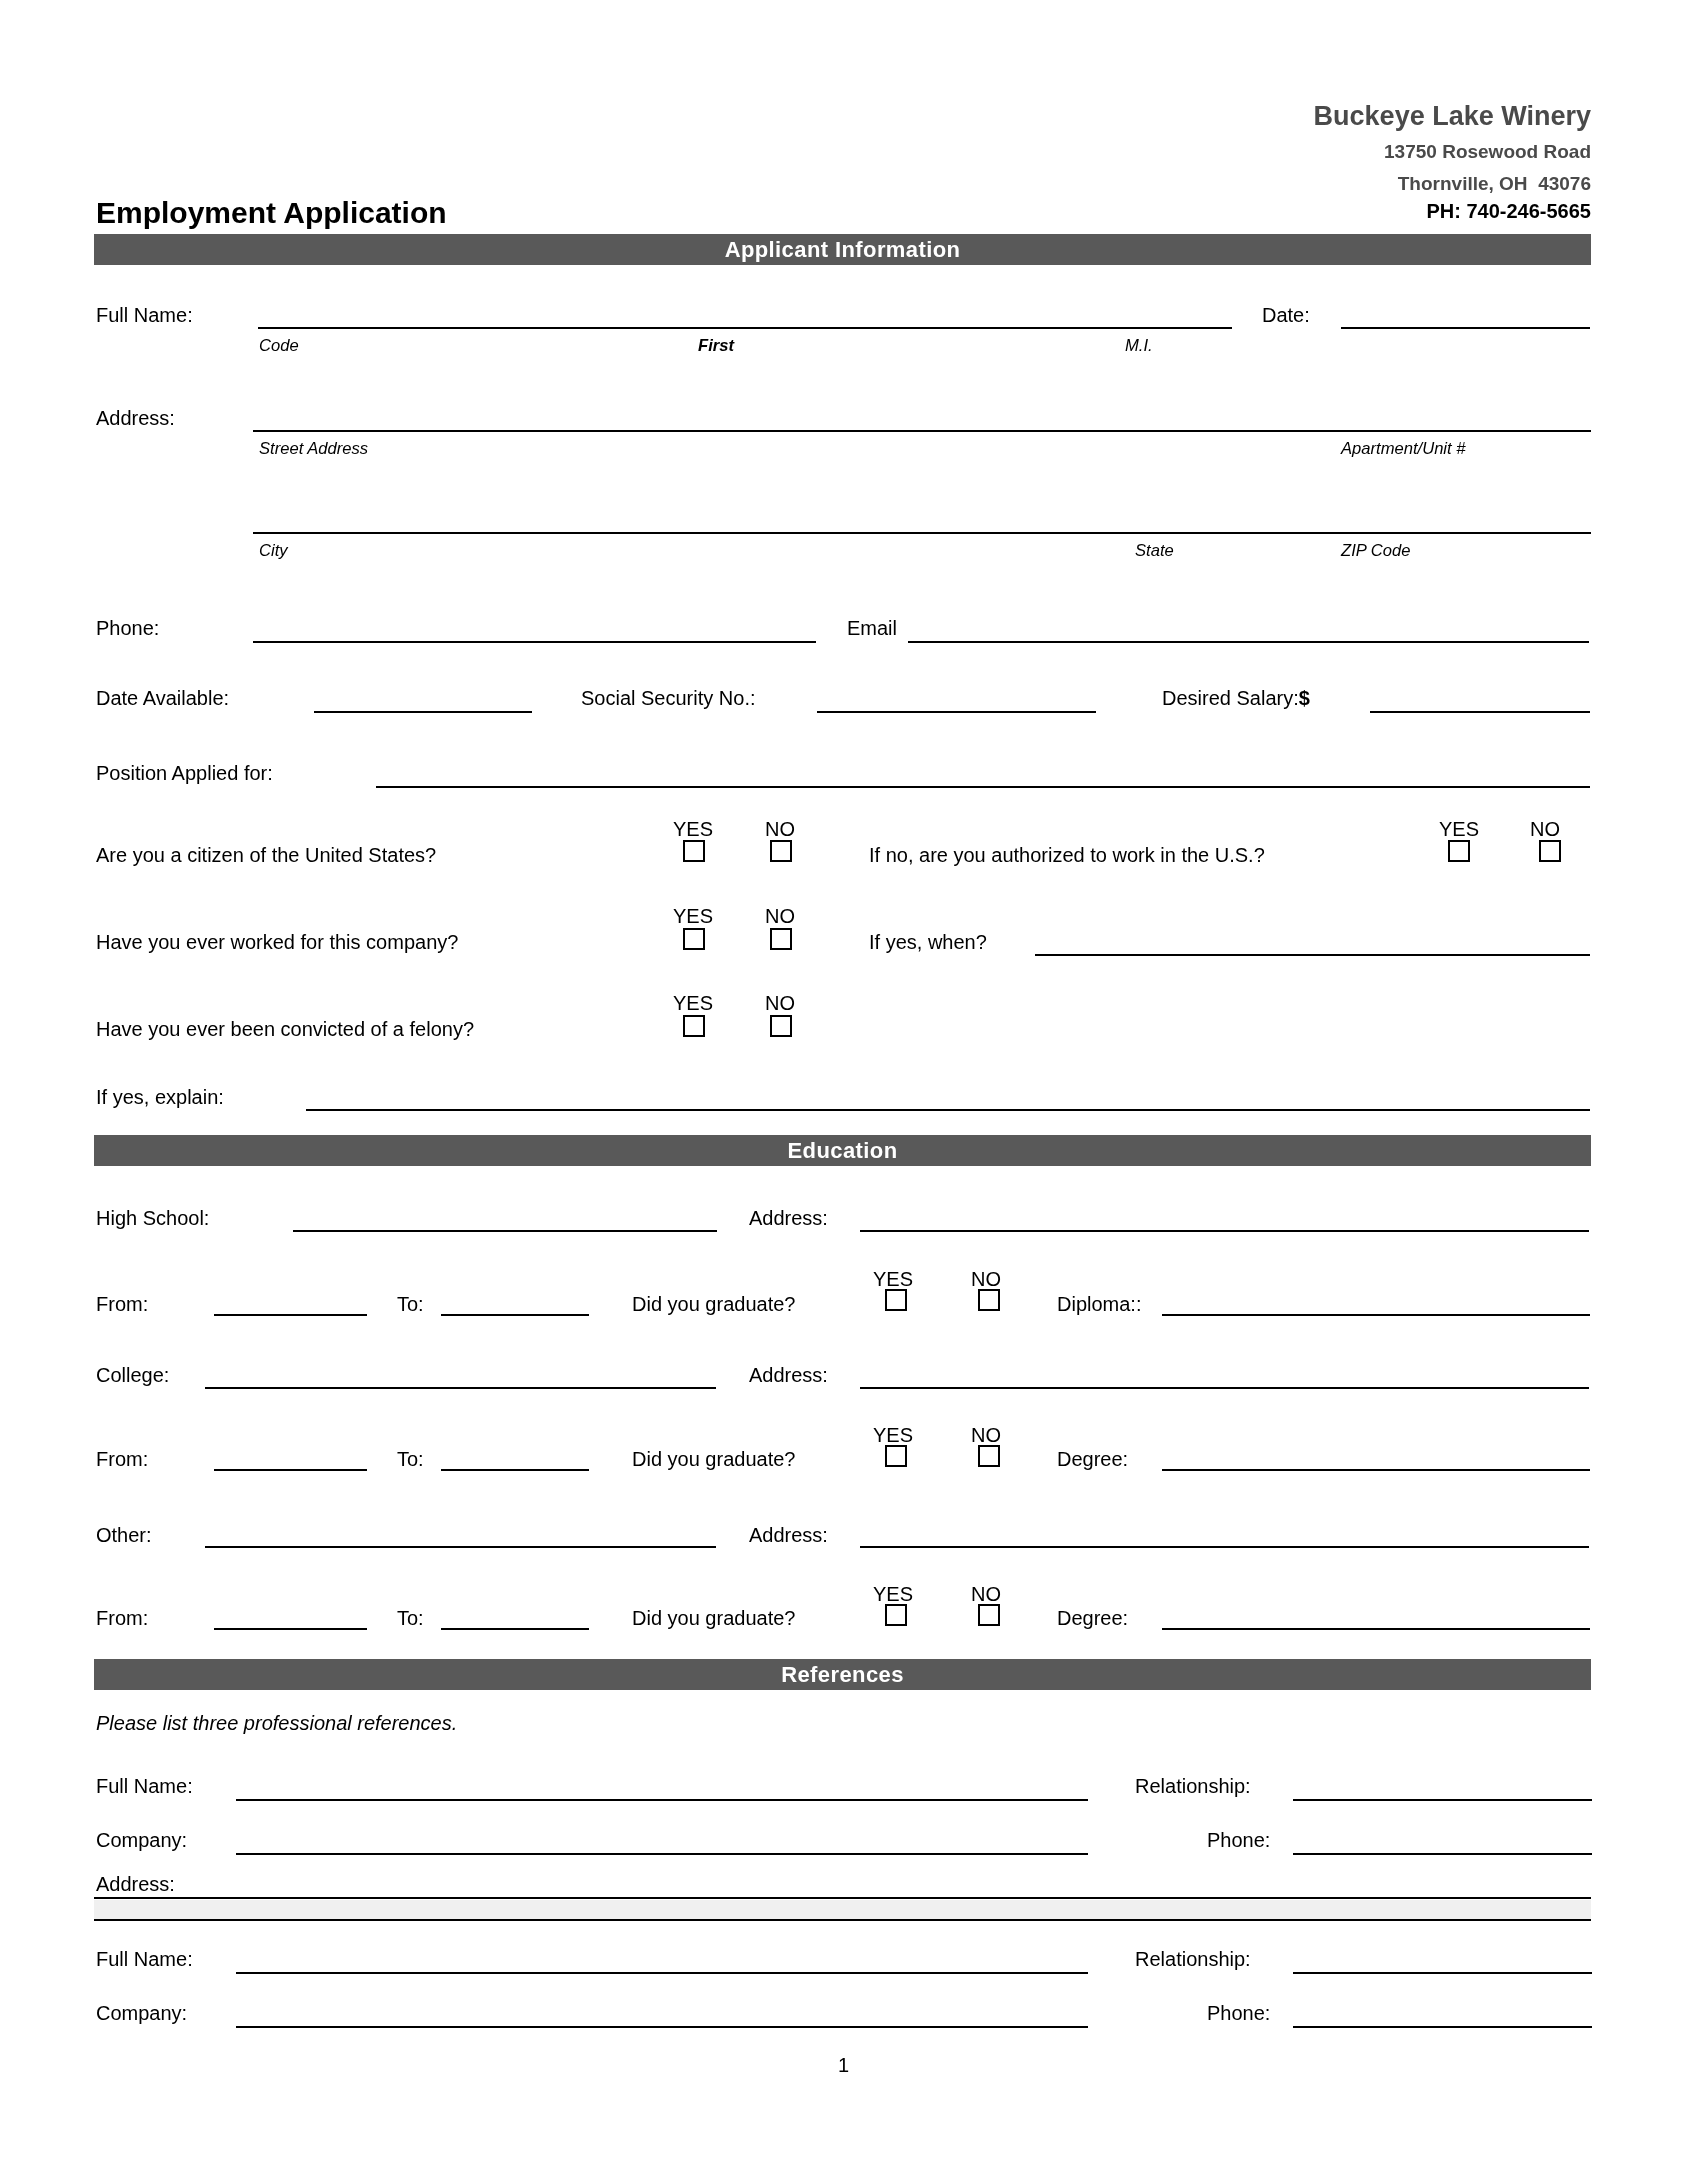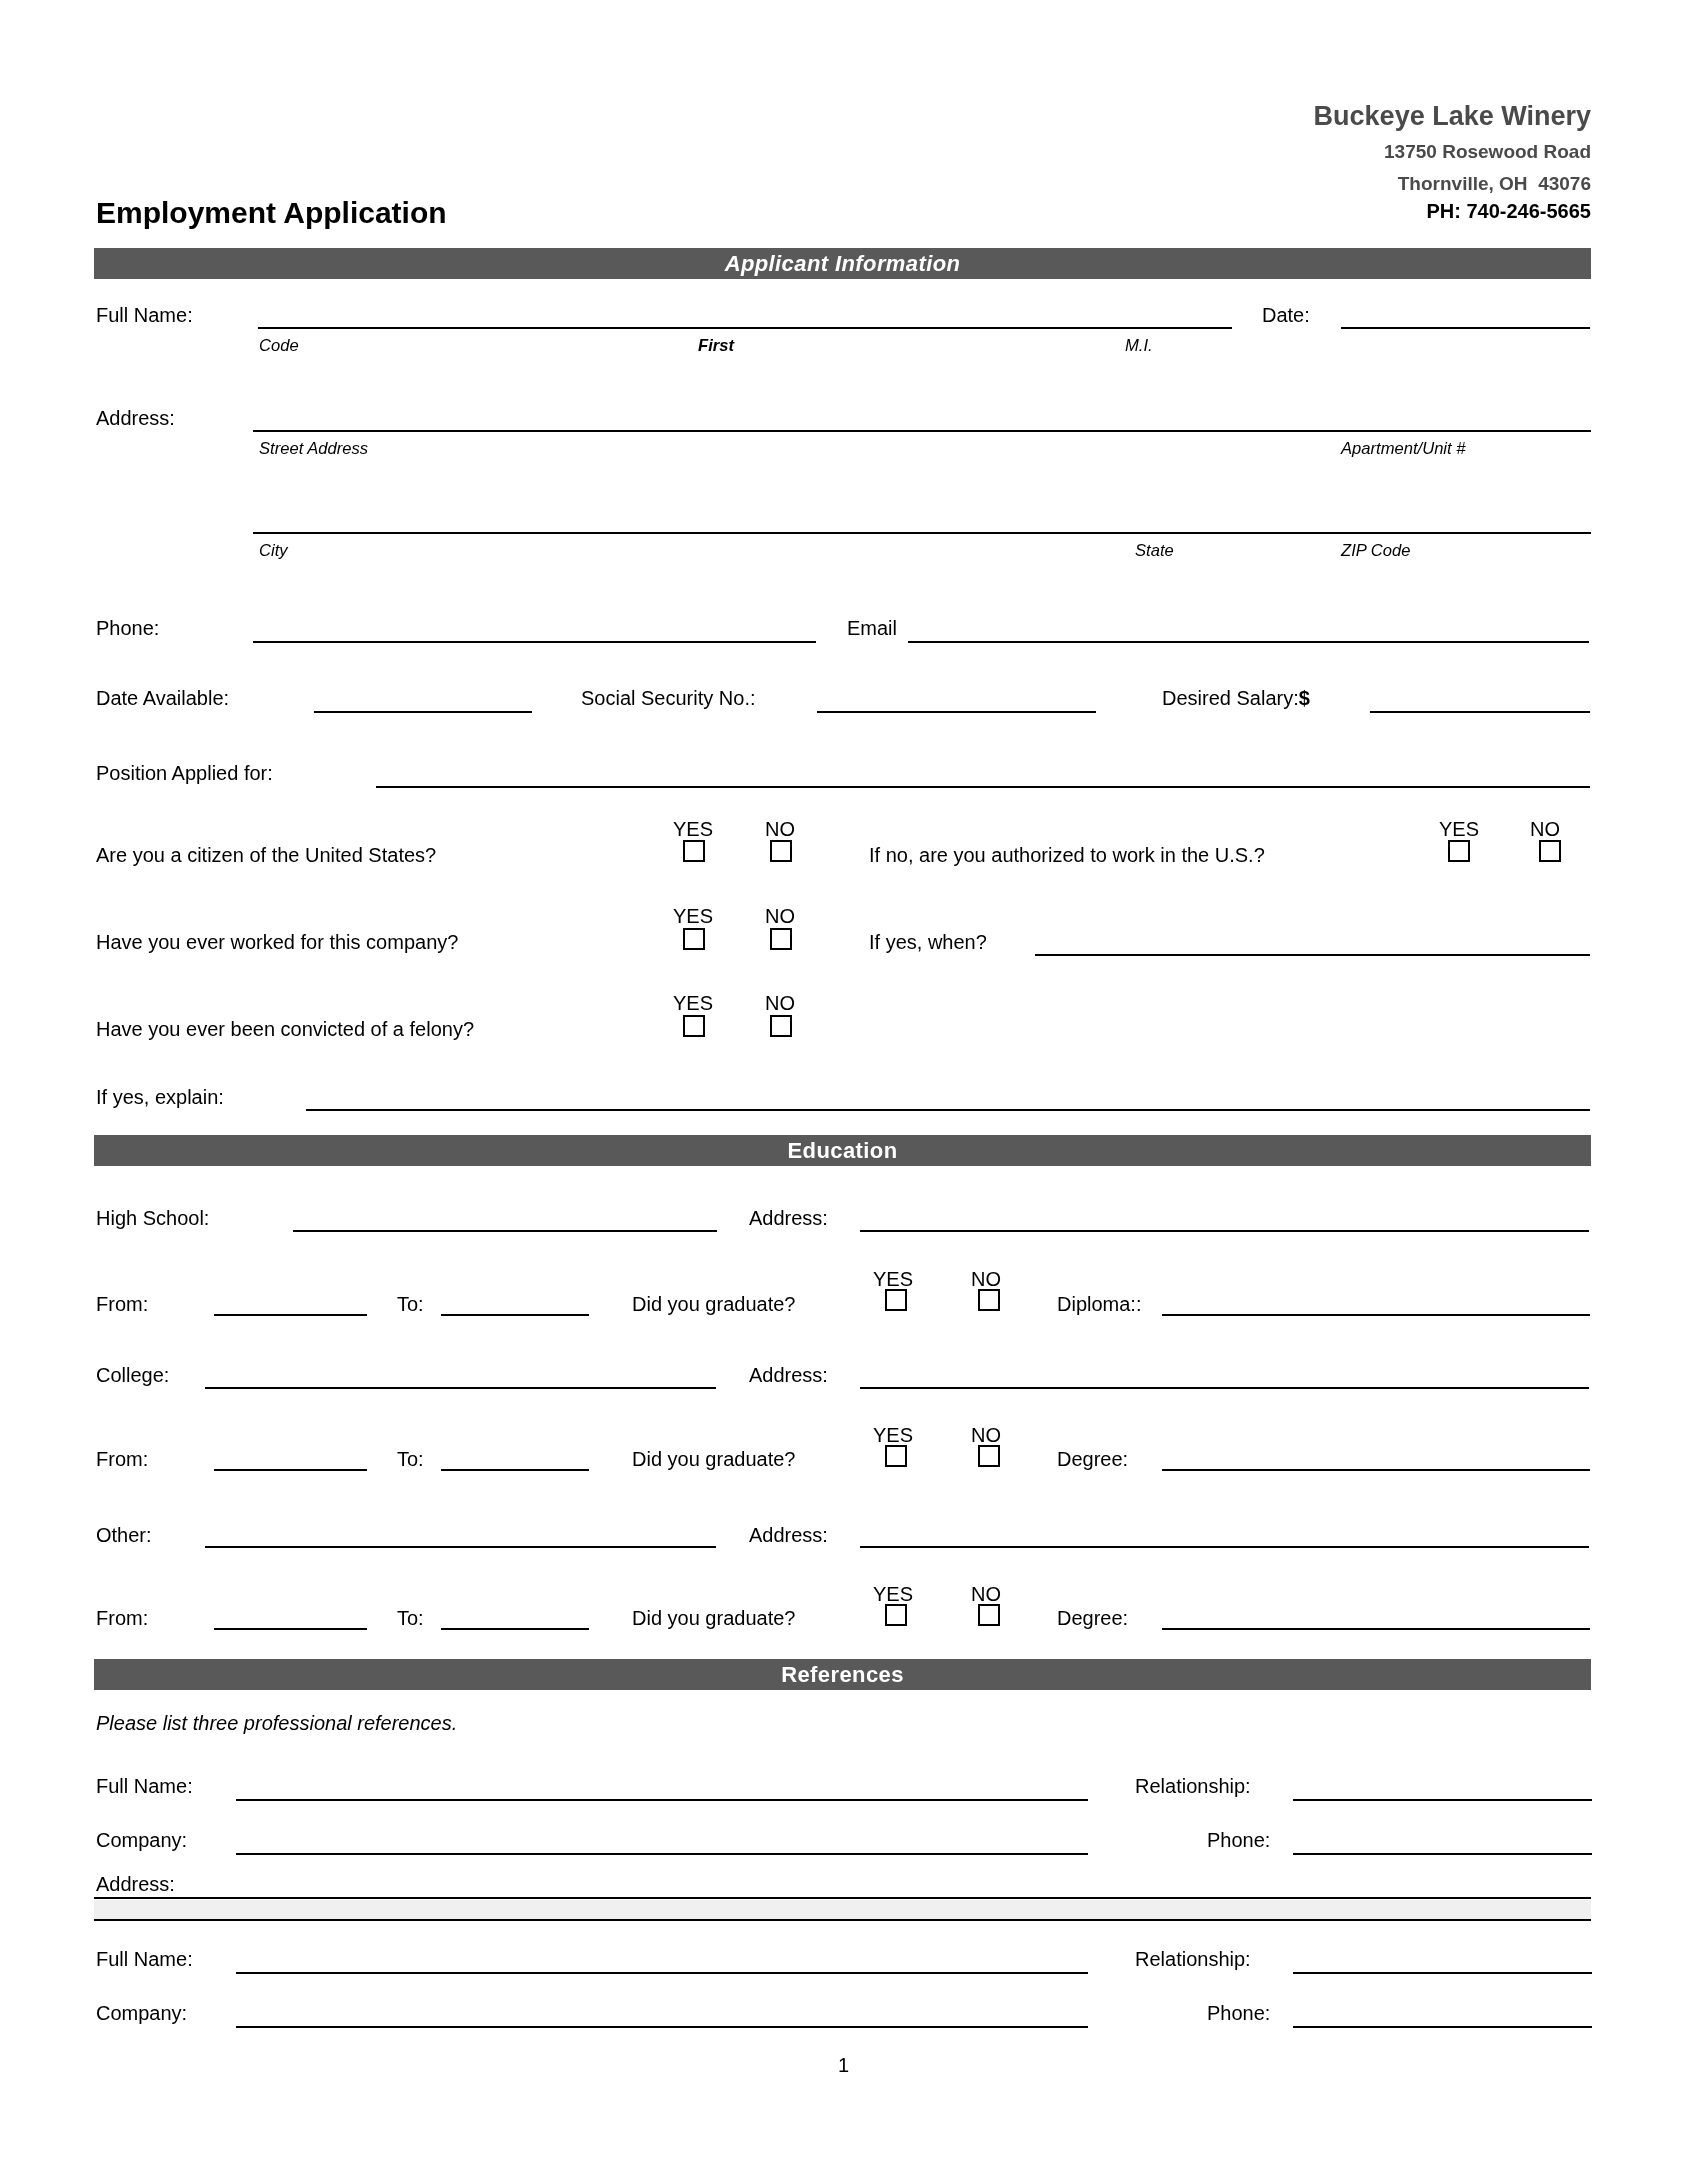--- a/index.html
+++ b/index.html
@@ -31,21 +31,21 @@
 <body>
 
 <div class="page">
 
   <div class="lbl right hdr-gray b" style="top:101px;font-size:27px;">Buckeye Lake Winery</div>
   <div class="lbl right hdr-gray b" style="top:141px;font-size:19px;">13750 Rosewood Road</div>
   <div class="lbl right hdr-gray b" style="top:165px;font-size:19px;margin-top:8px;">Thornville, OH  43076</div>
   <div class="lbl b" style="left:96px;top:196px;font-size:30px;">Employment Application</div>
   <div class="lbl right b" style="top:200px;font-size:20px;">PH: 740-246-5665</div>
 
-  <div class="bar" style="top:248px;font-style:italic;">Applicant Information</div>
+  <div class="bar" style="top:234px;">Applicant Information</div>
 
   <div class="lbl" style="left:96px;top:304px;">Full Name:</div>
   <div class="fline" style="left:258px;top:327px;width:974px;"></div>
   <div class="lbl" style="left:1262px;top:304px;">Date:</div>
   <div class="fline" style="left:1341px;top:327px;width:249px;"></div>
   <div class="sub" style="left:259px;top:337px;">Code</div>
   <div class="sub" style="left:698px;top:337px;font-weight:bold;">First</div>
   <div class="sub" style="left:1125px;top:337px;">M.I.</div>
 
   <div class="lbl" style="left:96px;top:407px;">Address:</div>

